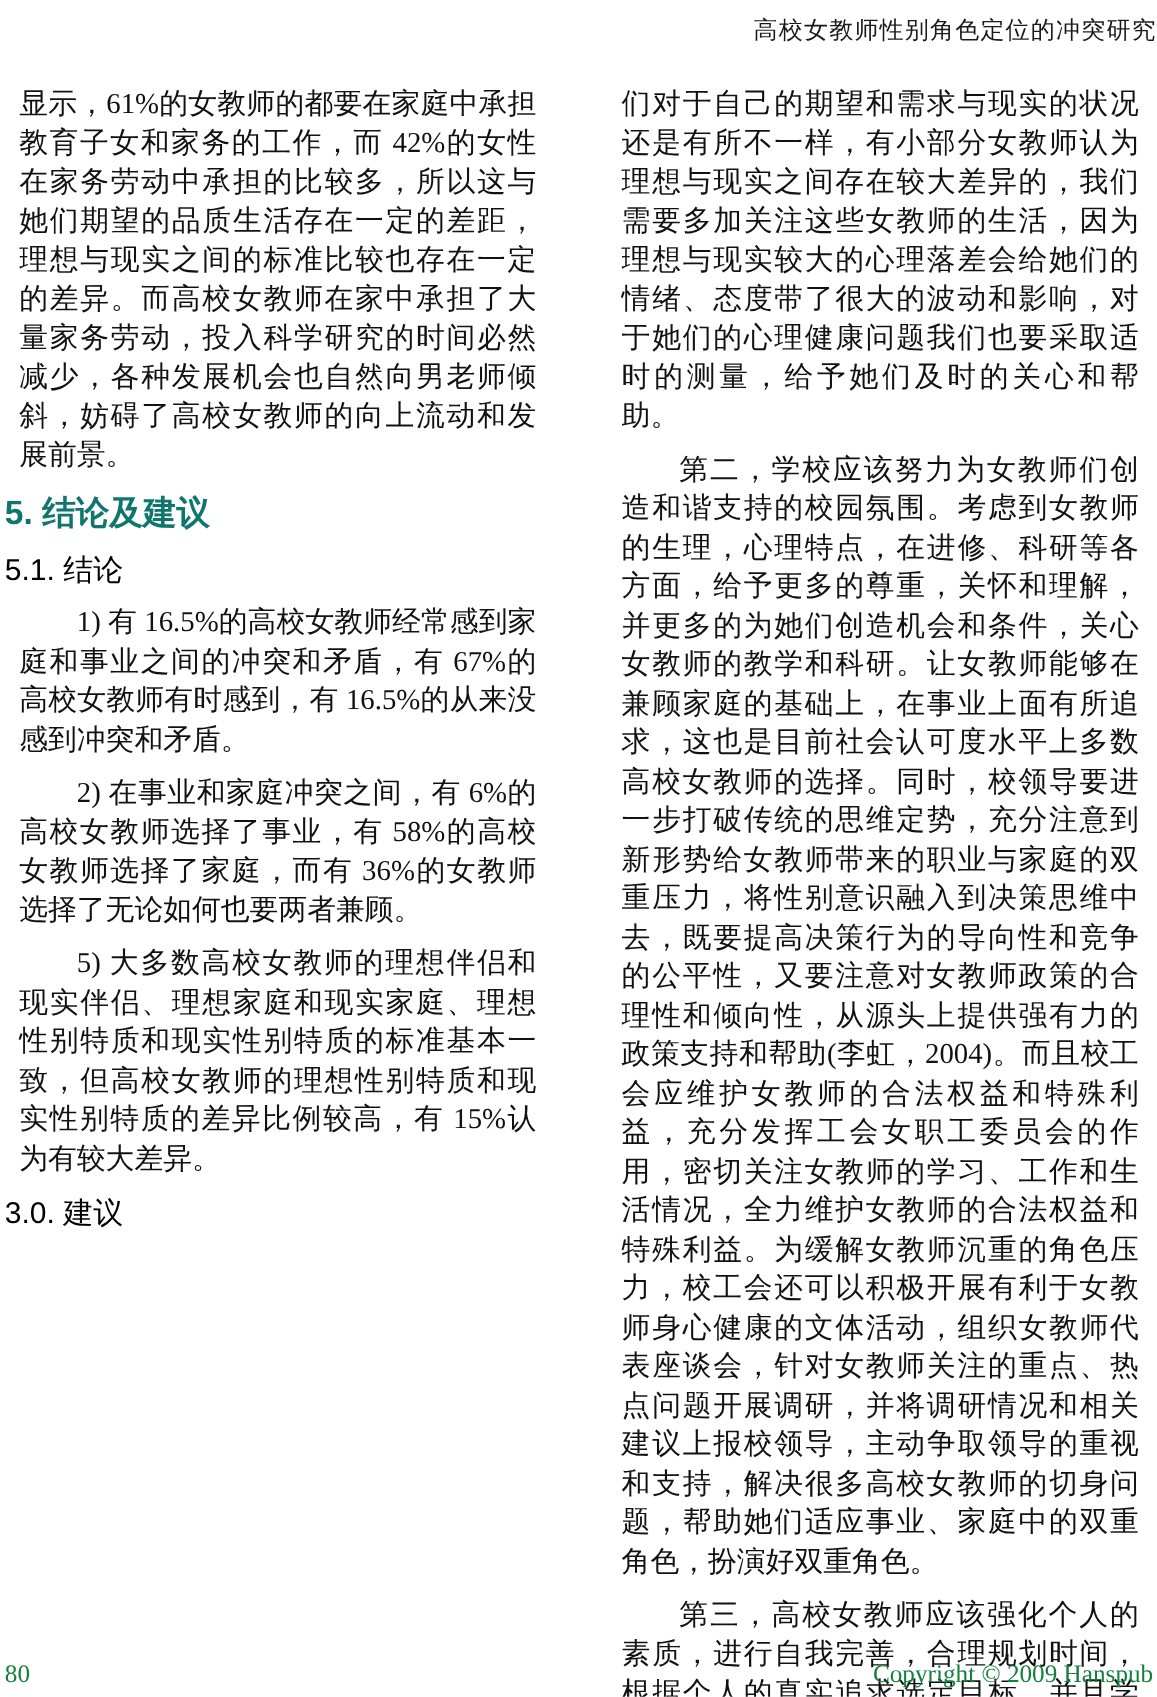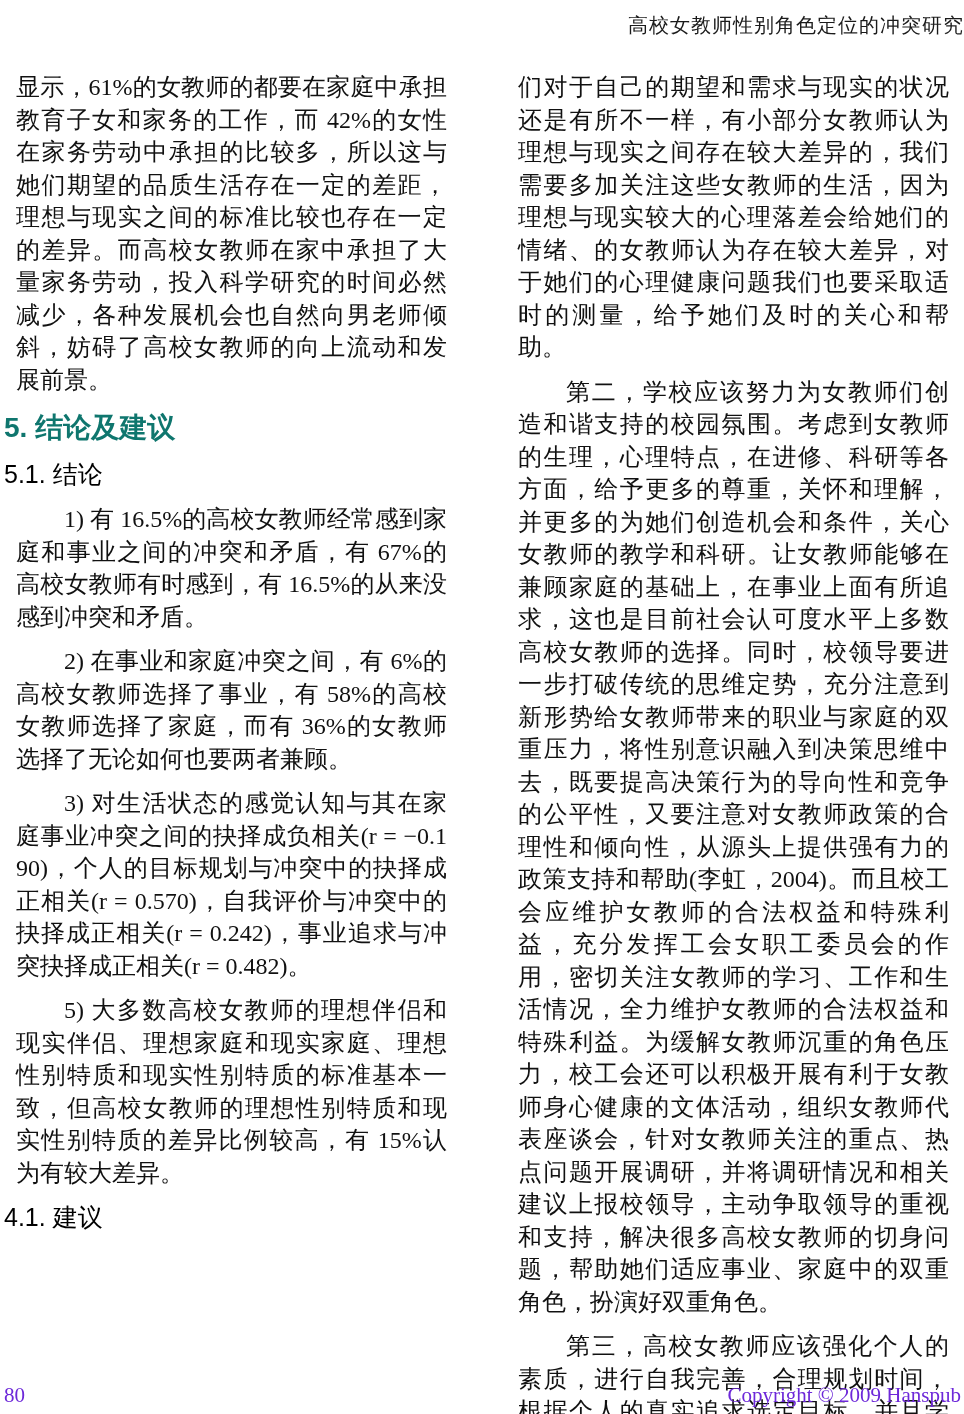--- a/index.html
+++ b/index.html
@@ -51,21 +51,21 @@
   .footer {
     position: absolute;
     left: 0;
     right: 0;
     bottom: 6px;
     display: flex;
     justify-content: space-between;
     align-items: baseline;
     padding: 0 3px 0 4px;
     font-size: 21px;
-    color: #6d28d9;
+    color: #15803d;
   }
 </style>
 </head>
 <body>
 
 <div class="page">
 
   <div class="header-title">高校女教师性别角色定位的冲突研究</div>
 
   <div class="columns">
@@ -74,31 +74,30 @@
       <p class="body-text">显示，61%的女教师的都要在家庭中承担教育子女和家务的工作，而 42%的女性在家务劳动中承担的比较多，所以这与她们期望的品质生活存在一定的差距，理想与现实之间的标准比较也存在一定的差异。而高校女教师在家中承担了大量家务劳动，投入科学研究的时间必然减少，各种发展机会也自然向男老师倾斜，妨碍了高校女教师的向上流动和发展前景。</p>
 
       <h1 class="sec-h1">5. 结论及建议</h1>
 
       <h2 class="sec-h2">5.1. 结论</h2>
 
       <p class="body-text indent">1) 有 16.5%的高校女教师经常感到家庭和事业之间的冲突和矛盾，有 67%的高校女教师有时感到，有 16.5%的从来没感到冲突和矛盾。</p>
 
       <p class="body-text indent">2) 在事业和家庭冲突之间，有 6%的高校女教师选择了事业，有 58%的高校女教师选择了家庭，而有 36%的女教师选择了无论如何也要两者兼顾。</p>
 
-      <p class="body-text indent">3) 对生活状态的感觉认知与其在家庭事业冲突之间的抉择成负相关(r = −0.190)，个人的目标规划与冲突中的抉择成正相关(r = 0.570)，自我评价与冲突中的抉择成正相关(r = 0.242)，事业追求与冲突抉择成正相关(r = 0.482)。</p>
 
 
       <p class="body-text indent">5) 大多数高校女教师的理想伴侣和现实伴侣、理想家庭和现实家庭、理想性别特质和现实性别特质的标准基本一致，但高校女教师的理想性别特质和现实性别特质的差异比例较高，有 15%认为有较大差异。</p>
 
-      <h2 class="sec-h2">4.1. 建议</h2>
+      <h2 class="sec-h2">3.0. 建议</h2>
 
     </div>
 
     <div class="col">
-      <p class="body-text">们对于自己的期望和需求与现实的状况还是有所不一样，有小部分女教师认为理想与现实之间存在较大差异的，我们需要多加关注这些女教师的生活，因为理想与现实较大的心理落差会给她们的情绪、的女教师认为存在较大差异，对于她们的心理健康问题我们也要采取适时的测量，给予她们及时的关心和帮助。</p>
+      <p class="body-text">们对于自己的期望和需求与现实的状况还是有所不一样，有小部分女教师认为理想与现实之间存在较大差异的，我们需要多加关注这些女教师的生活，因为理想与现实较大的心理落差会给她们的情绪、态度带了很大的波动和影响，对于她们的心理健康问题我们也要采取适时的测量，给予她们及时的关心和帮助。</p>
 
       <p class="body-text indent">第二，学校应该努力为女教师们创造和谐支持的校园氛围。考虑到女教师的生理，心理特点，在进修、科研等各方面，给予更多的尊重，关怀和理解，并更多的为她们创造机会和条件，关心女教师的教学和科研。让女教师能够在兼顾家庭的基础上，在事业上面有所追求，这也是目前社会认可度水平上多数高校女教师的选择。同时，校领导要进一步打破传统的思维定势，充分注意到新形势给女教师带来的职业与家庭的双重压力，将性别意识融入到决策思维中去，既要提高决策行为的导向性和竞争的公平性，又要注意对女教师政策的合理性和倾向性，从源头上提供强有力的政策支持和帮助(李虹，2004)。而且校工会应维护女教师的合法权益和特殊利益，充分发挥工会女职工委员会的作用，密切关注女教师的学习、工作和生活情况，全力维护女教师的合法权益和特殊利益。为缓解女教师沉重的角色压力，校工会还可以积极开展有利于女教师身心健康的文体活动，组织女教师代表座谈会，针对女教师关注的重点、热点问题开展调研，并将调研情况和相关建议上报校领导，主动争取领导的重视和支持，解决很多高校女教师的切身问题，帮助她们适应事业、家庭中的双重角色，扮演好双重角色。</p>
 
       <p class="body-text indent">第三，高校女教师应该强化个人的素质，进行自我完善，合理规划时间，根据个人的真实追求选定目标，并且学会很好的角色调试，确立正确的自我意识、塑造健全的人格。高校女教师要在教师职业上取得成功，就必须正确地认识自我与社会，对自己的能力、气质、性格等有一个稳定而正确的认识和判断，树立信心。而且，高校女教师应该加强对于角色的认知，提升角色能力。加强角色认知可以帮助高校女教师明确自己在社会生活中所扮演的角色，以及承担的任务，从而更清楚自己应该做什么、不应该做什么，也更容易让她们在完成角色的过程中找到成就感、认同感。明确角色任务则可以帮助高校女教师根据自身情</p>
     </div>
 
   </div>
 
   <div class="footer">
     <span>80</span>

